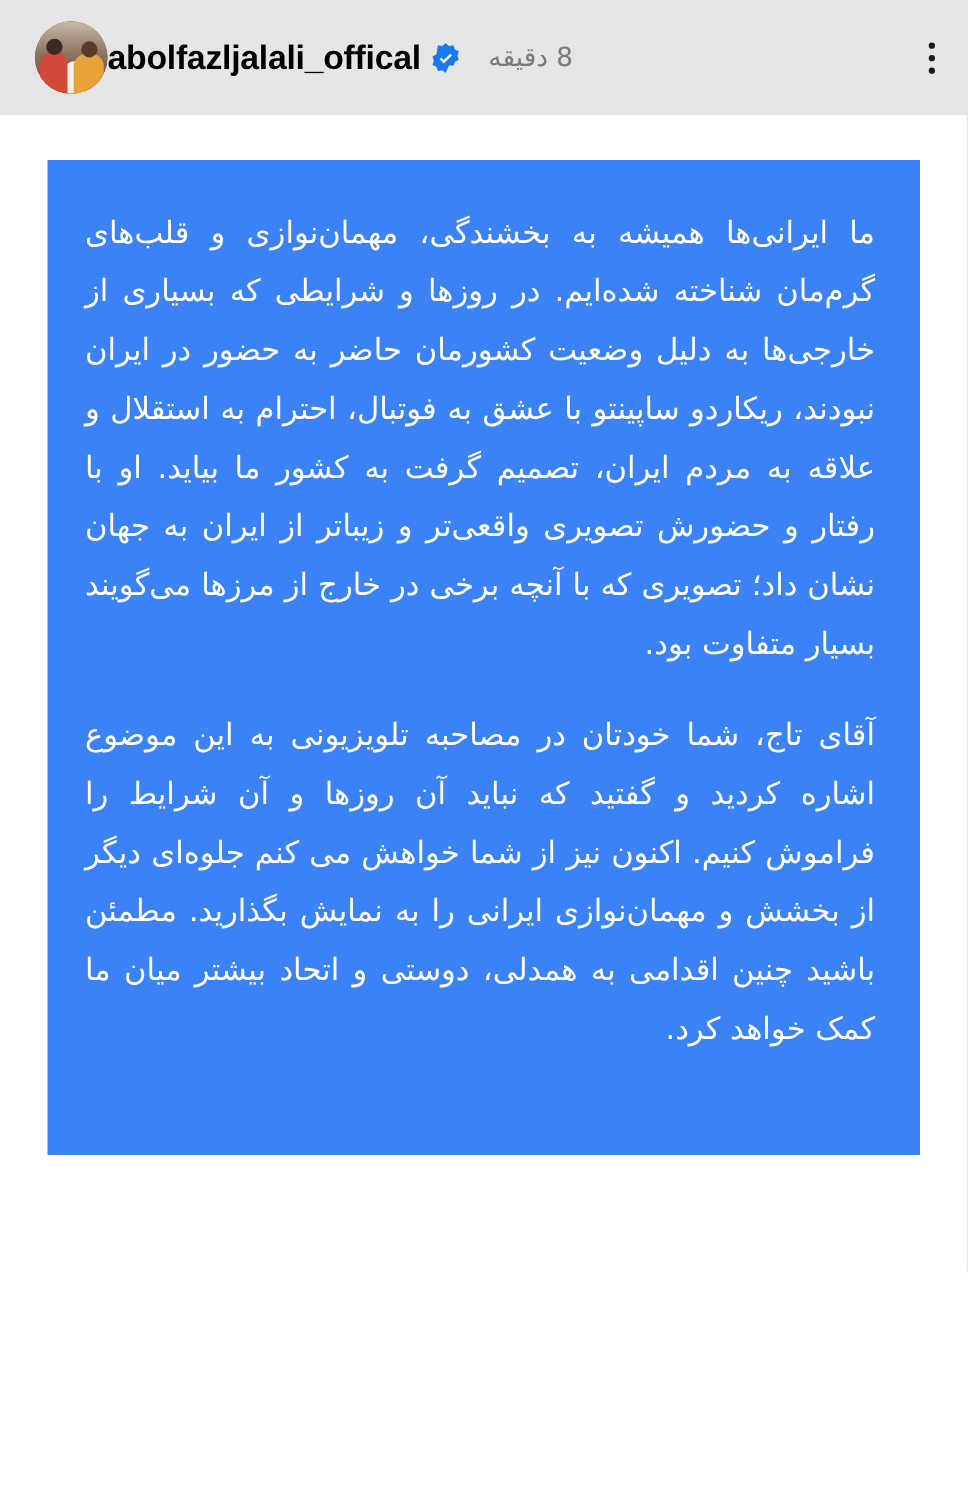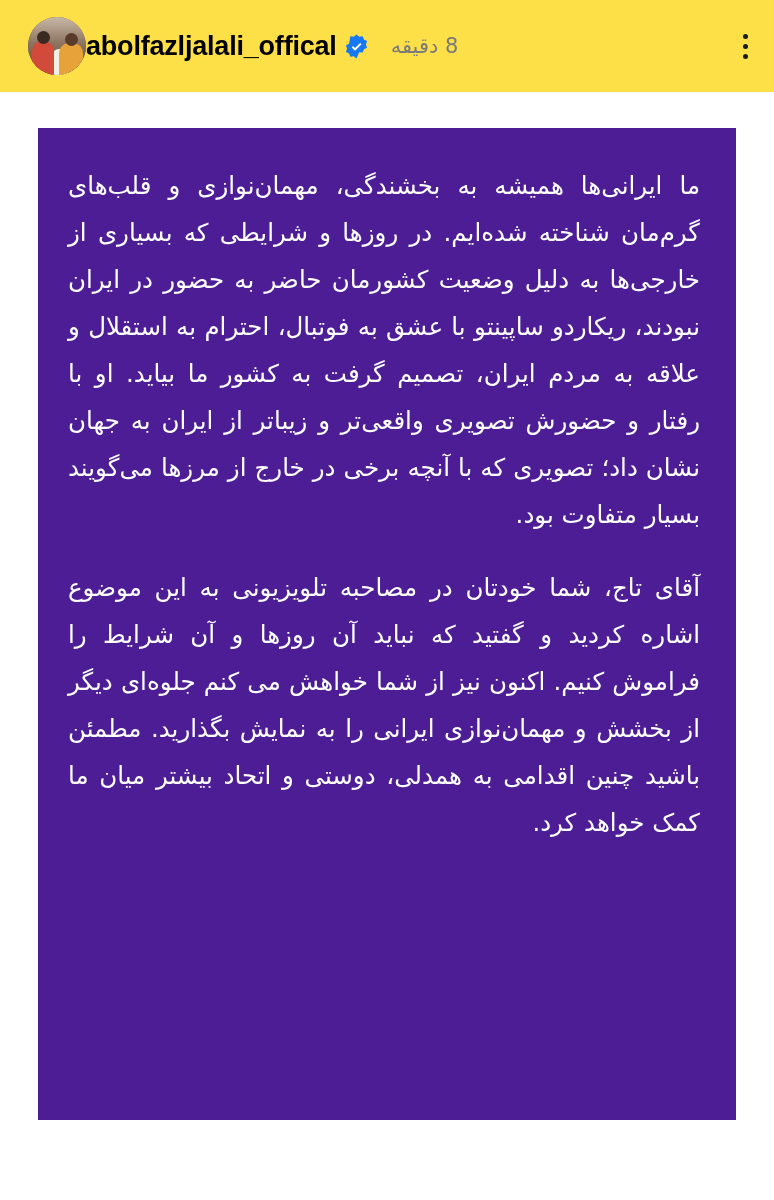--- a/index.html
+++ b/index.html
@@ -27,21 +27,21 @@
     top: 0;
     left: 0;
     width: 774px;
     height: 92px;
     display: flex;
     flex-direction: row-reverse;
     align-items: center;
     justify-content: flex-start;
     padding: 0 14px 0 18px;
     box-sizing: border-box;
-    background: #fde047;
+    background: #e5e5e5;
   }
   .avatar {
     width: 58px;
     height: 58px;
     border-radius: 50%;
     overflow: hidden;
     flex: 0 0 auto;
     margin-left: 10px;
     position: relative;
     background: #6a4a3a;
@@ -142,22 +142,22 @@
     border-radius: 50%;
     background: #1a1a1a;
   }
 
   
   .story-card {
     position: absolute;
     top: 128px;
     left: 38px;
     width: 698px;
-    height: 992px;
-    background: #4c1d95;
+    height: 796px;
+    background: #3b82f6;
     box-sizing: border-box;
     padding: 34px 36px 20px 30px;
     overflow: hidden;
   }
   .story-text p {
     margin: 0 0 26px 0;
     color: #ffffff;
     font-family: "DejaVu Sans", sans-serif;
     font-size: 24.5px;
     line-height: 1.92;

